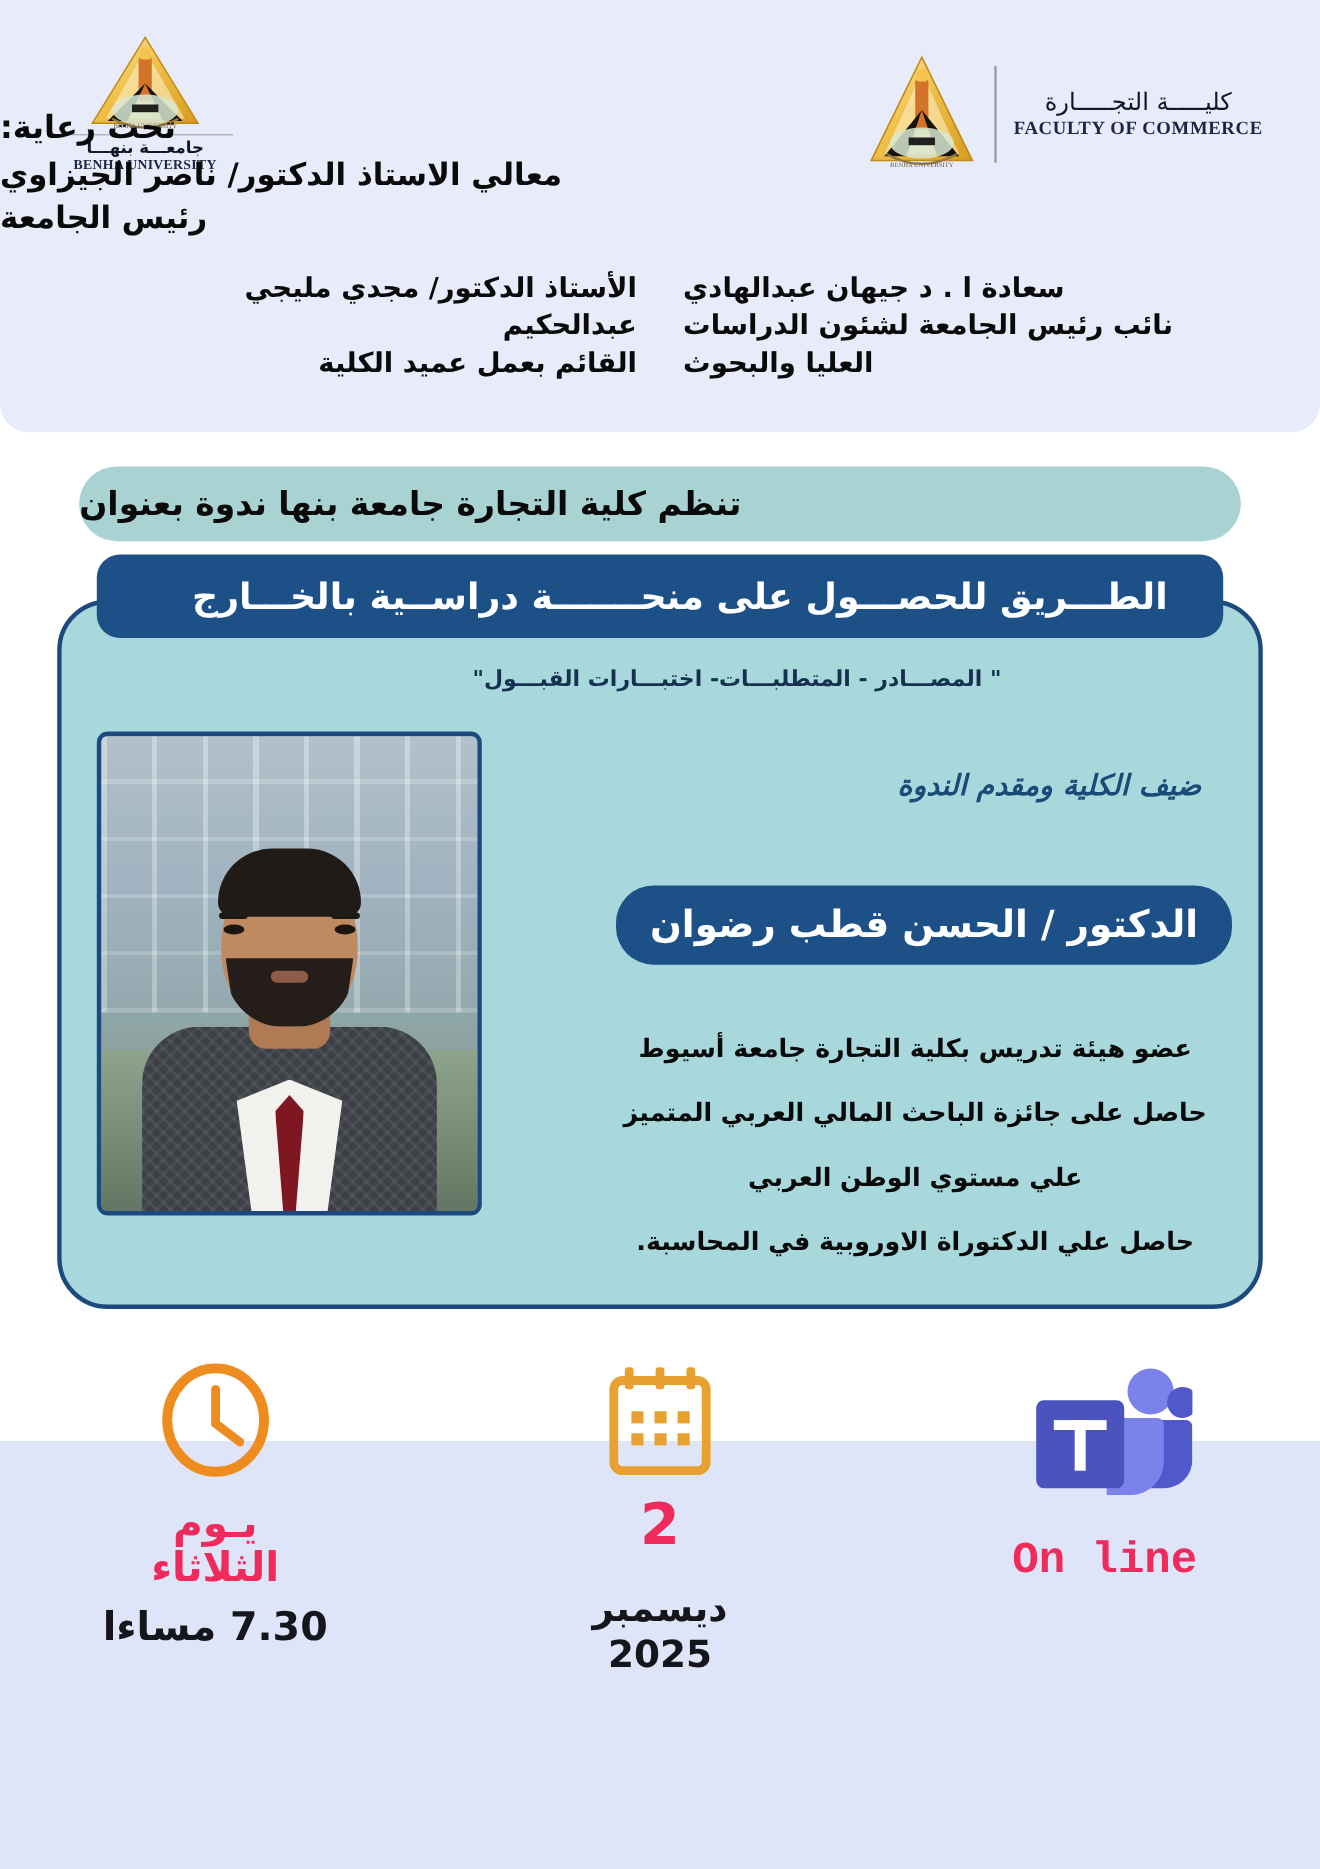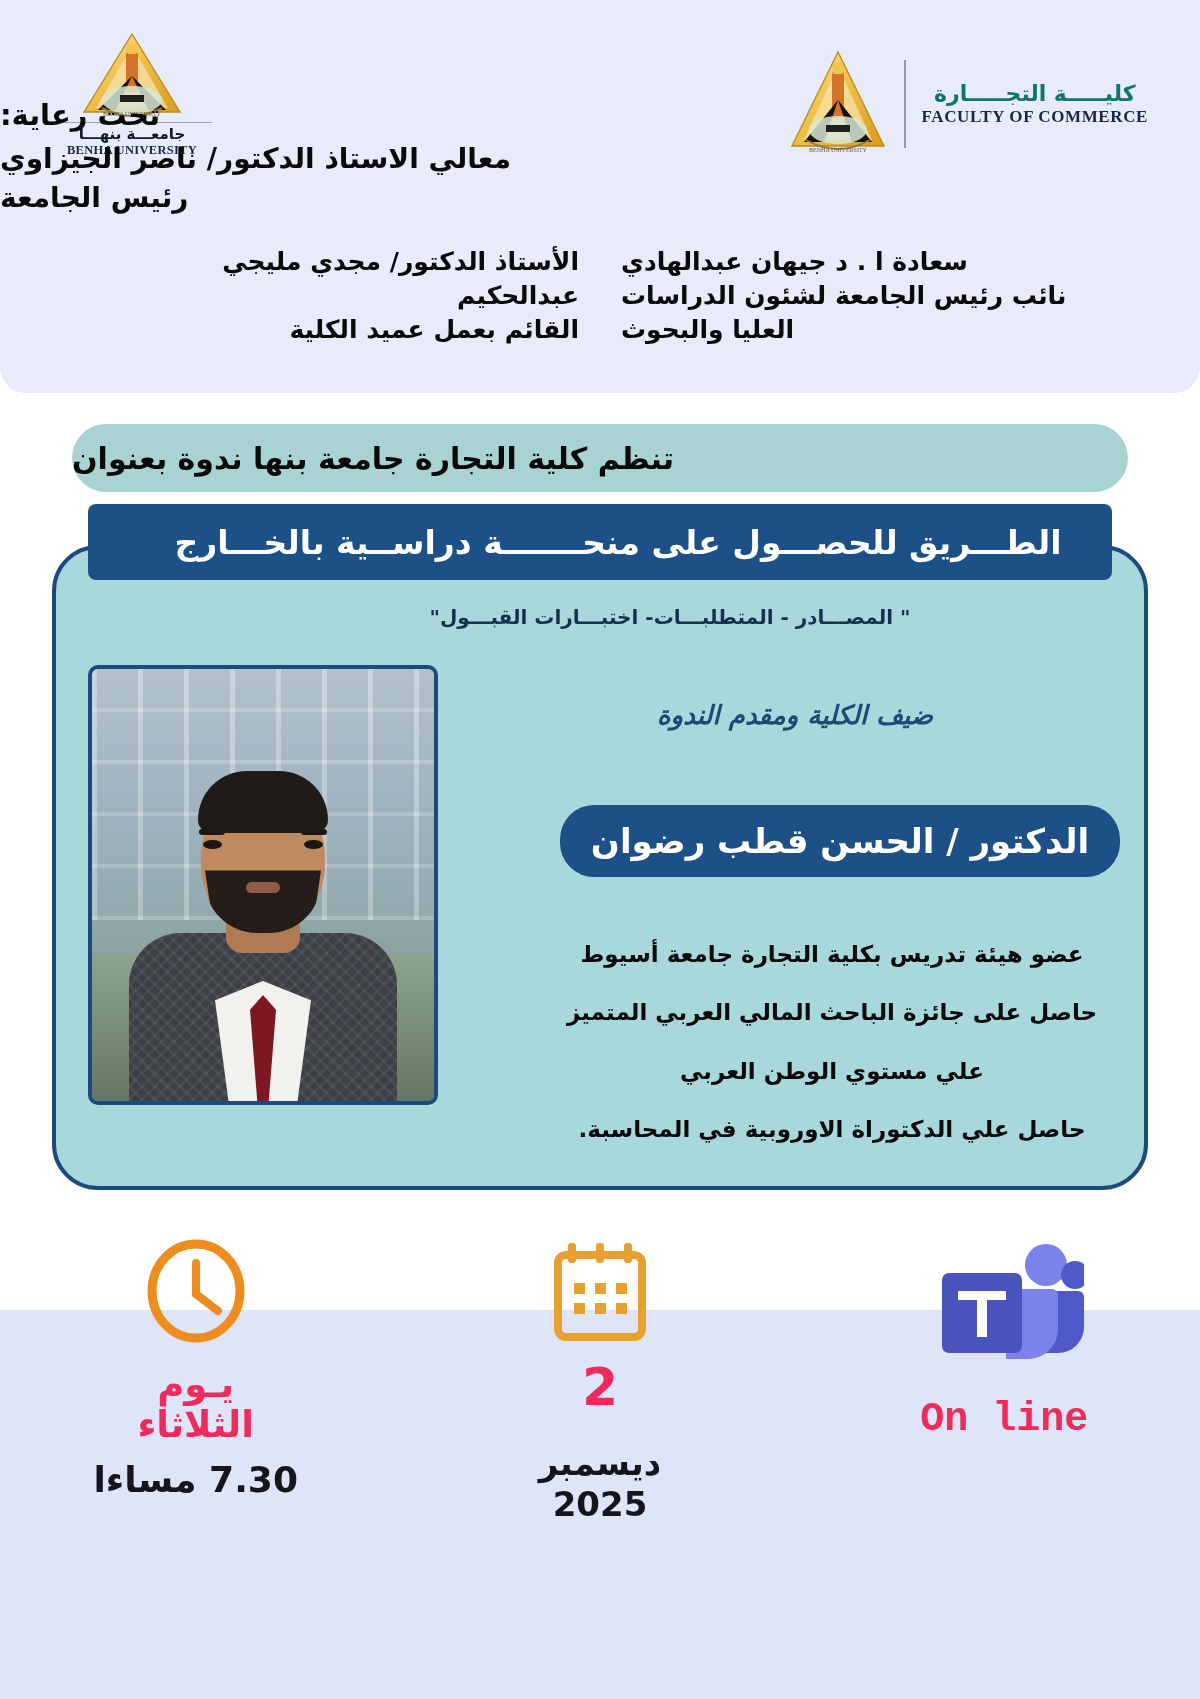--- a/index.html
+++ b/index.html
@@ -76,22 +76,22 @@
     position: relative;
   }
   .faculty-divider {
     width: 2px;
     height: 88px;
     background: #8e99b4;
   }
   .faculty-words { text-align: center; }
   .faculty-ar {
     font-size: 22px;
-    font-weight: 700;
-    color: #0f766e;
+    font-weight: 400;
+    color: #0f172a;
     letter-spacing: 2px;
     white-space: nowrap;
   }
   .faculty-en {
     font-size: 17px;
     font-weight: 700;
     color: #1a2744;
     font-family: "Liberation Serif", serif;
     letter-spacing: 0.6px;
     white-space: nowrap;
@@ -178,21 +178,21 @@
   }
 
   
   .title-pill {
     position: absolute;
     top: 504px;
     left: 88px;
     width: 1024px;
     height: 76px;
     background: #1c5087;
-    border-radius: 8px;
+    border-radius: 21px;
     display: flex;
     align-items: center;
     justify-content: center;
     z-index: 4;
     padding-left: 36px;
   }
   .title-pill span {
     font-size: 33px;
     font-weight: 800;
     color: #ffffff;
@@ -352,21 +352,20 @@
   }
   .p-brow.l { left: 70px; }
   .p-brow.r { right: 70px; }
 
   
   .guest-label {
     position: absolute;
     top: 700px;
     right: 108px;
     width: 594px;
-    text-align: center;
     z-index: 4;
   }
   .guest-label span {
     font-size: 26px;
     font-weight: 700;
     font-style: italic;
     color: #1a4a76;
     letter-spacing: 1px;
   }
 

